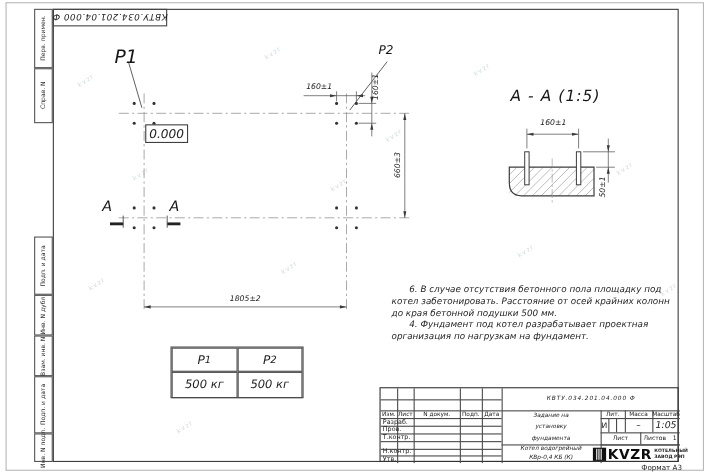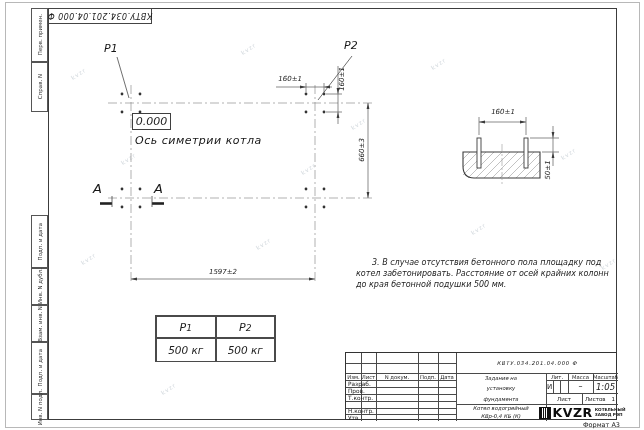--- a/index.html
+++ b/index.html
@@ -190,49 +190,50 @@
       </g>
       <g fill="#3a3a3a">
         <polygon points="485,120.6 485,123.4 479,122"></polygon>
           <polygon points="520,120.6 520,123.4 526,122"></polygon>
         <polygon points="551.6,132 554.4,132 553,138"></polygon>
           <polygon points="551.6,158 554.4,158 553,152"></polygon>
       </g>
     </g>
   </svg>
 
-  <div class="abs anno" style="left:104px;top:42px;font-size:11px">Р1</div>
+  <div class="abs anno" style="left:104px;top:42px;font-size:17px">Р1</div>
   <div class="abs anno" style="left:344px;top:39px;font-size:11px">Р2</div>
   <div class="abs dim" style="left:266px;top:75px;width:36px;text-align:right">160±1</div>
   <div class="abs dim rot" style="left:342px;top:79px">160±1</div>
   <div class="abs dim rot" style="left:362px;top:150px">660±3</div>
-  <div class="abs dim" style="left:188px;top:268px;width:70px;text-align:center">1597±2</div>
+  <div class="abs dim" style="left:188px;top:268px;width:70px;text-align:center">1805±2</div>
   <div class="abs elev-box">0.000</div>
-  <div class="abs anno" style="left:135px;top:134px;font-size:11px;letter-spacing:.5px">Ось симетрии котла</div>
   <div class="abs anno" style="left:93px;top:181px;font-size:13px">А</div>
   <div class="abs anno" style="left:154px;top:181px;font-size:13px">А</div>
 
+  <div class="abs anno" style="left:464px;top:80px;font-size:14px;letter-spacing:1px">А - А (1:5)</div>
   <div class="abs dim" style="left:480px;top:108px;width:46px;text-align:center">160±1</div>
   <div class="abs dim rot" style="left:548px;top:170px">50±1</div>
 
   <div class="abs ptable">
     <div class="cell head">
         <span>Р</span>
         <sub>1</sub>
       </div>
     <div class="cell head">
         <span>Р</span>
         <sub>2</sub>
       </div>
     <div class="cell val">500 кг</div>
     <div class="cell val">500 кг</div>
   </div>
 
   <div class="abs notes">
-    <p>3. В случае отсутствия бетонного пола площадку под котел забетонировать. Расстояние от осей крайних колонн до края бетонной подушки 500 мм.</p>
+    <p>6. В случае отсутствия бетонного пола площадку под котел забетонировать. Расстояние от осей крайних колонн до края бетонной подушки 500 мм.</p>
+    <p>4. Фундамент под котел разрабатывает проектная организация по нагрузкам на фундамент.</p>
   </div>
 
   <div class="abs tb">
 
     <div class="ln" style="left:110px;top:0;width:1px;height:68px"></div>
     <div class="ln" style="left:200px;top:20px;width:1px;height:48px"></div>
     <div class="ln" style="left:110px;top:20px;width:162px;height:1px"></div>
     <div class="ln" style="left:0;top:10px;width:110px;height:1px"></div>
     <div class="ln" style="left:0;top:20px;width:110px;height:1px"></div>
     <div class="ln" style="left:0;top:27px;width:110px;height:1px"></div>

